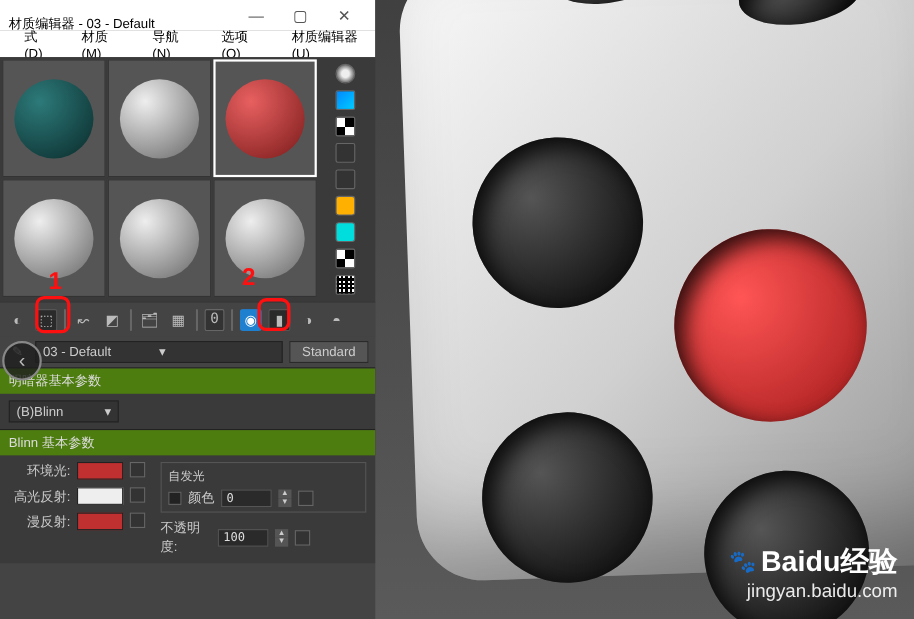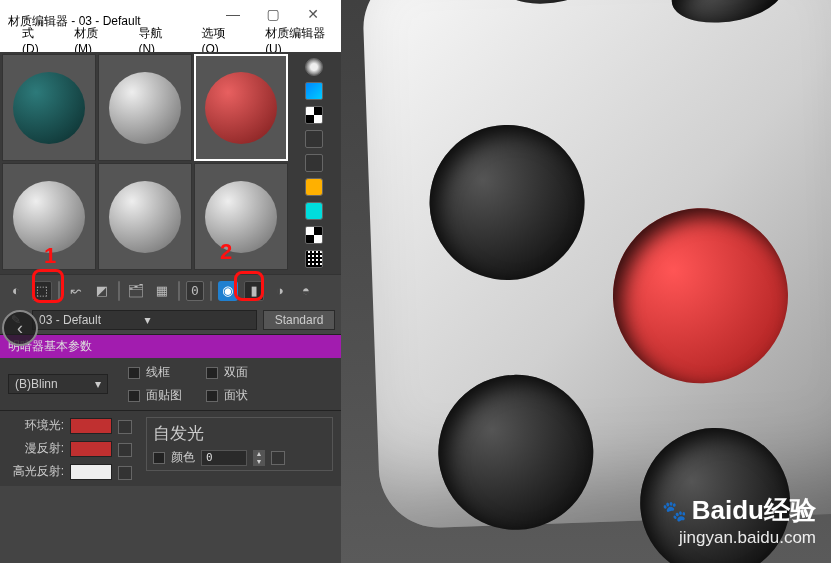--- a/index.html
+++ b/index.html
@@ -69,40 +69,40 @@
   color: #bbb; font-size: 18px; background: rgba(30,30,30,0.8);
 }
 
 .namerow { height: 28px; display: flex; align-items: center; gap: 6px; padding: 0 6px; background: #444; }
 .eyedrop { width: 20px; height: 20px; display: flex; align-items: center; justify-content: center; }
 .namebox { flex: 1; background: #333; border: 1px solid #222; height: 20px; padding: 0 6px; display: flex; align-items: center; }
 .namebox span { flex: 1; }
 .stdbtn { width: 72px; height: 20px; background: #555; border: 1px solid #2a2a2a; display: flex; align-items: center; justify-content: center; }
 
 .rollup { background: #3a3a3a; border-top: 1px solid #222; }
-.rollup-header { background: #a21caf; padding: 3px 8px; font-size: 12px; color: #ddd; }
+.rollup-header { background: #4d7c0f; padding: 3px 8px; font-size: 12px; color: #ddd; }
 
 .shader-row { display: flex; align-items: center; padding: 6px 8px; gap: 20px; }
 .dropdown { background: #333; border: 1px solid #222; height: 20px; width: 100px; padding: 0 6px; display: flex; align-items: center; justify-content: space-between; }
 .checks { display: grid; grid-template-columns: auto auto; row-gap: 6px; column-gap: 24px; }
 .chk { display: flex; align-items: center; gap: 6px; }
 .chkbox { width: 12px; height: 12px; background: #222; border: 1px solid #666; }
 
 .blinn-body { display: flex; padding: 6px 8px; gap: 14px; }
 .color-col { display: flex; flex-direction: column; gap: 6px; }
-.color-row { display: flex; align-items: flex-end; gap: 6px; }
+.color-row { display: flex; align-items: flex-start; gap: 6px; }
 .color-row .label { width: 56px; text-align: right; }
 .swatch-color { width: 42px; height: 16px; border: 1px solid #222; }
 .swatch-color.red { background: #c03030; }
 .swatch-color.white { background: #eee; }
 .lockbtn { width: 14px; height: 14px; border: 1px solid #666; background: #333; }
 
 .right-col { flex: 1; display: flex; flex-direction: column; gap: 6px; }
 .group { border: 1px solid #555; padding: 4px 6px; }
-.group .gtitle { font-size: 17px; margin-bottom: 4px; }
+.group .gtitle { font-size: 11px; margin-bottom: 4px; }
 .spin-row { display: flex; align-items: center; gap: 6px; }
 .spin-label { width: 46px; }
 .spin-input { width: 46px; height: 16px; background: #2a2a2a; border: 1px solid #555; padding: 0 4px; font-family: monospace; font-size: 11px; color: #ddd; }
 .spin-arrows { width: 12px; height: 16px; display: flex; flex-direction: column; }
 .spin-arrows div { flex: 1; font-size: 7px; line-height: 8px; text-align: center; background: #555; }
 .spin-square { width: 14px; height: 14px; background: #333; border: 1px solid #666; }
 
 </style>
 </head>
 <body>
@@ -208,76 +208,68 @@
     <div class="stdbtn">Standard</div>
   </div>
 
   <div class="rollup">
     <div class="rollup-header">明暗器基本参数</div>
     <div class="shader-row">
       <div class="dropdown">
         <span>(B)Blinn</span>
         <span>▾</span>
       </div>
-      <div class="checks">
-        <div class="chk">
-            <div class="chkbox"></div>
-            <span>线框</span>
-          </div>
-        <div class="chk">
-            <div class="chkbox"></div>
-            <span>双面</span>
-          </div>
-        <div class="chk">
-            <div class="chkbox"></div>
-            <span>面贴图</span>
-          </div>
-        <div class="chk">
-            <div class="chkbox"></div>
-            <span>面状</span>
-          </div>
-      </div>
     </div>
   </div>
 
   <div class="rollup">
+    <div class="rollup-header">Blinn 基本参数</div>
     <div class="blinn-body">
       <div class="color-col">
         <div class="color-row">
           <div class="label">环境光:</div>
           <div class="swatch-color red"></div>
           <div class="lockbtn"></div>
         </div>
         <div class="color-row">
+          <div class="label">高光反射:</div>
+          <div class="swatch-color white"></div>
+          <div class="lockbtn"></div>
+        </div>
+        <div class="color-row">
           <div class="label">漫反射:</div>
           <div class="swatch-color red"></div>
-          <div class="lockbtn"></div>
-        </div>
-        <div class="color-row">
-          <div class="label">高光反射:</div>
-          <div class="swatch-color white"></div>
           <div class="lockbtn"></div>
         </div>
       </div>
       <div class="right-col">
         <div class="group">
           <div class="gtitle">自发光</div>
           <div class="spin-row">
             <div class="chk">
                 <div class="chkbox"></div>
                 <span>颜色</span>
               </div>
             <div class="spin-input">0</div>
             <div class="spin-arrows">
                 <div>▲</div>
                 <div>▼</div>
               </div>
             <div class="spin-square"></div>
           </div>
         </div>
+        <div class="spin-row">
+          <span class="spin-label">不透明度:</span>
+          <div class="spin-input">100</div>
+          <div class="spin-arrows">
+              <div>▲</div>
+              <div>▼</div>
+            </div>
+          <div class="spin-square"></div>
+        </div>
       </div>
     </div>
   </div>
 
 </div>
 
 <div class="back-circle">
   <span>‹</span>
 </div>
 

